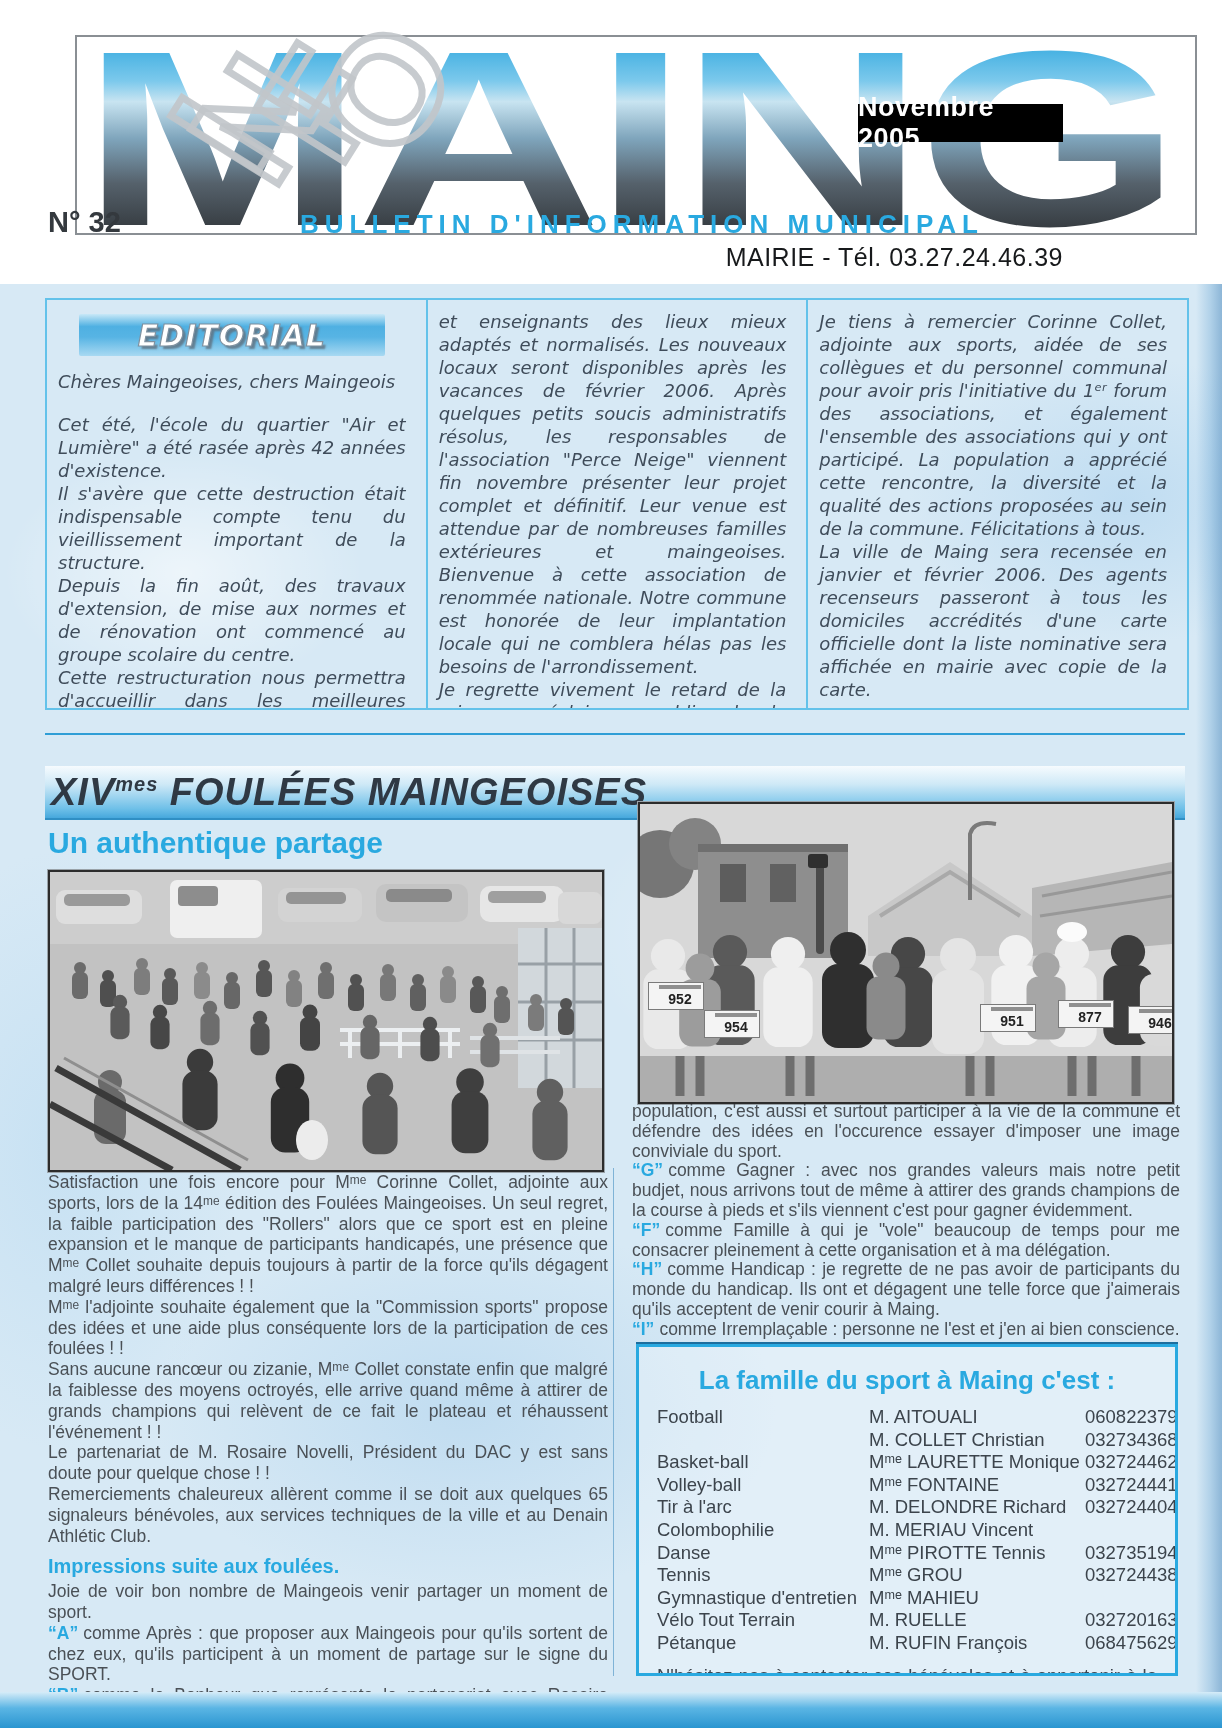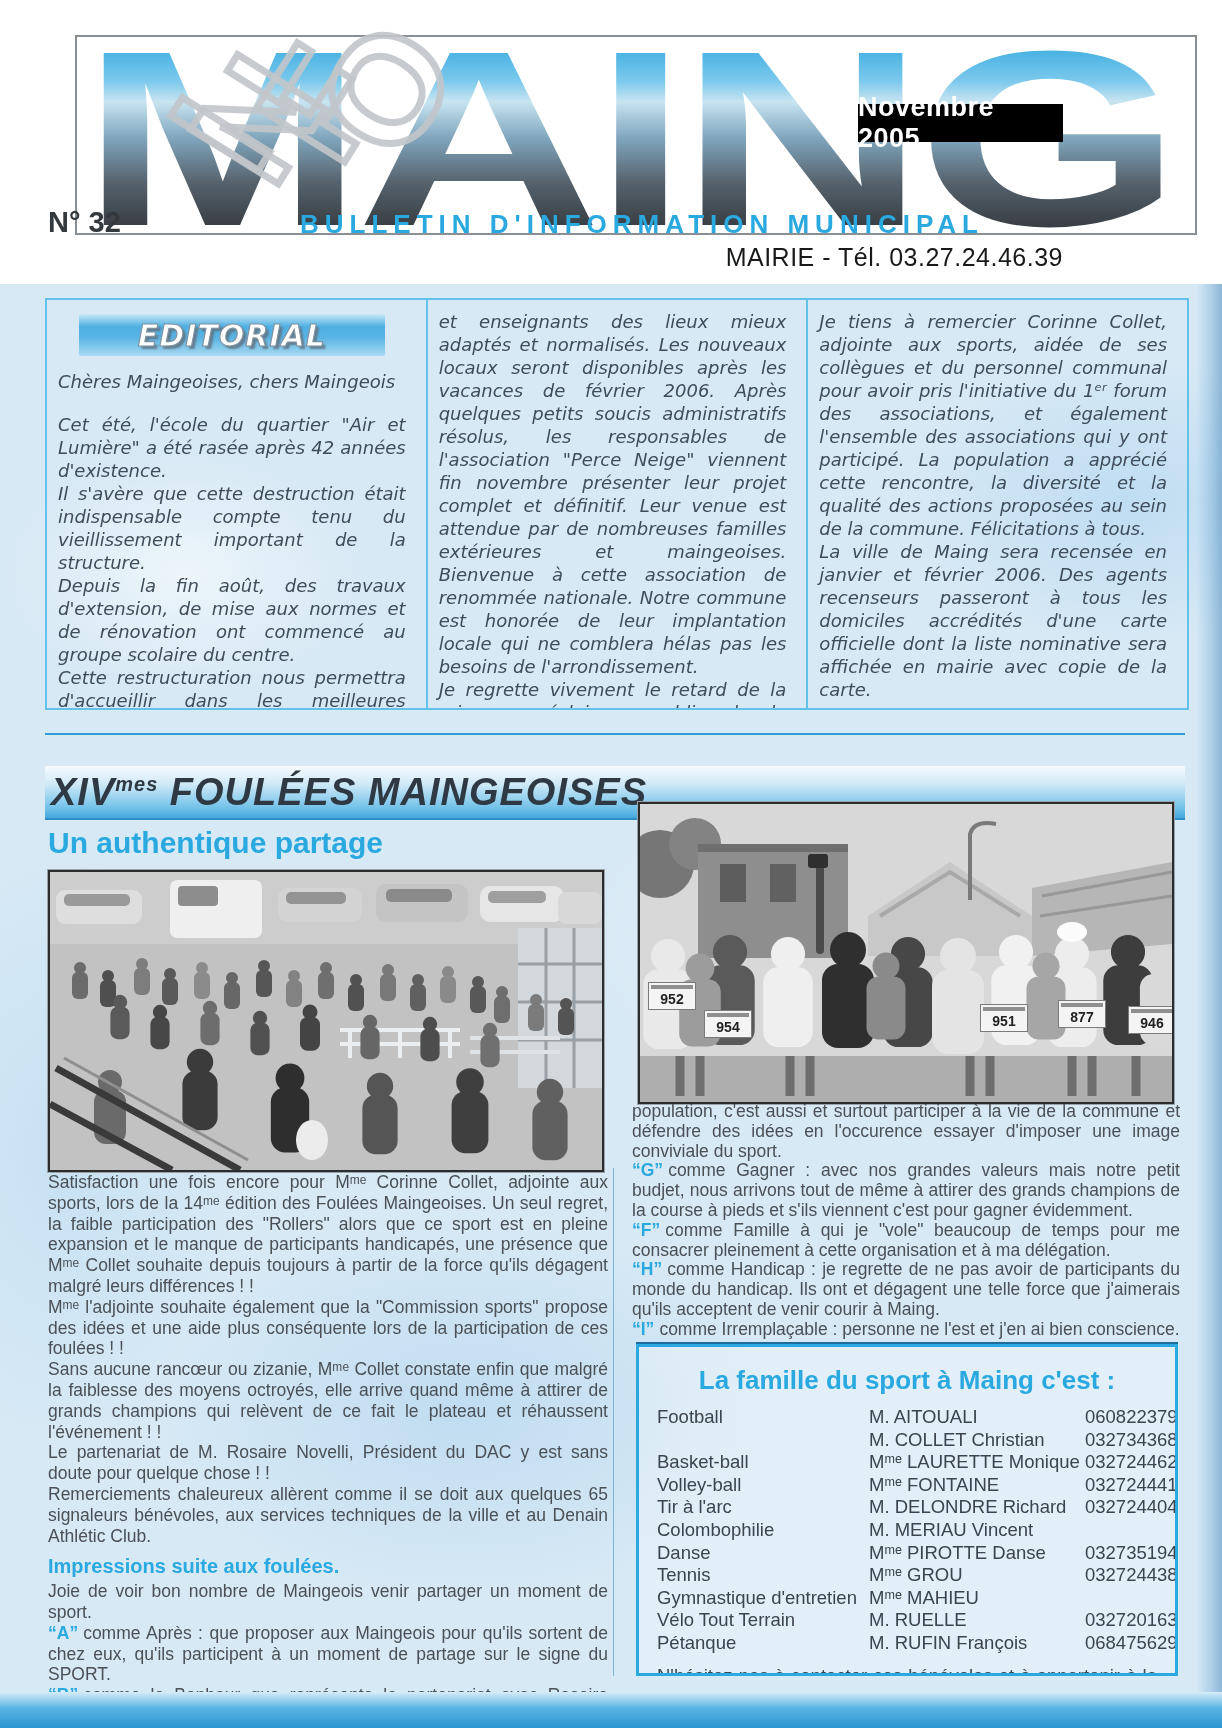--- a/index.html
+++ b/index.html
@@ -58,21 +58,21 @@
     background:linear-gradient(180deg,#f6fbfe 0%,#cfe9f7 35%,#6fc0e8 82%,#46a8dc 100%);
     border-bottom:2px solid #2f8fc4;display:flex;align-items:center;}
   .band .t{font-style:italic;font-weight:bold;font-size:38px;color:#2f3944;letter-spacing:1px;margin-left:6px;white-space:nowrap;}
   .band sup{font-size:20px;vertical-align:super;}
   .subtitle{position:absolute;left:48px;top:826px;color:#29a9e0;font-weight:bold;font-size:30px;}
   
   .photo{position:absolute;border:2px solid #2c2c2c;box-shadow:0 0 0 1px #9aa3a9;background:#c6c6c6;overflow:hidden;}
   .photoL{left:48px;top:870px;width:552px;height:298px;}
   .photoR{left:638px;top:802px;width:532px;height:298px;}
   .bib{position:absolute;background:#f4f4f4;border:1px solid #7a7a7a;color:#222;font-weight:bold;
-    font-size:14px;line-height:1;padding:8px 4px 3px 4px;text-align:center;min-width:38px;}
+    font-size:14px;line-height:1;padding:8px 4px 3px 12px;text-align:center;min-width:38px;}
   .bib::before{content:"";display:block;height:4px;margin:-6px -2px 3px -2px;background:#8f8f8f;}
   
   .leftcol{position:absolute;left:48px;top:1172px;width:560px;font-size:17.5px;line-height:20.8px;
     color:#4a5056;text-align:justify;}
   .leftcol p{margin:0;}
   .rightcol{position:absolute;left:632px;top:1102px;width:548px;font-size:17.5px;line-height:19.8px;
     color:#4a5056;text-align:justify;}
   .rightcol p{margin:0;}
   .imp-title{color:#29a9e0;font-weight:bold;font-size:20px;margin:10px 0 4px 0 !important;text-align:left;}
   .ltr{color:#29a9e0;font-weight:bold;margin-right:5px;}
@@ -304,21 +304,21 @@
         <span>M. DELONDRE Richard</span>
         <span>0327244043</span>
       </div>
     <div class="srow">
         <span>Colombophilie</span>
         <span>M. MERIAU Vincent</span>
         <span></span>
       </div>
     <div class="srow">
         <span>Danse</span>
-        <span>Mᵐᵉ PIROTTE Danse</span>
+        <span>Mᵐᵉ PIROTTE Tennis</span>
         <span>0327351944</span>
       </div>
     <div class="srow">
         <span>Tennis</span>
         <span>Mᵐᵉ GROU</span>
         <span>0327244387</span>
       </div>
     <div class="srow">
         <span>Gymnastique d'entretien</span>
         <span>Mᵐᵉ MAHIEU</span>

